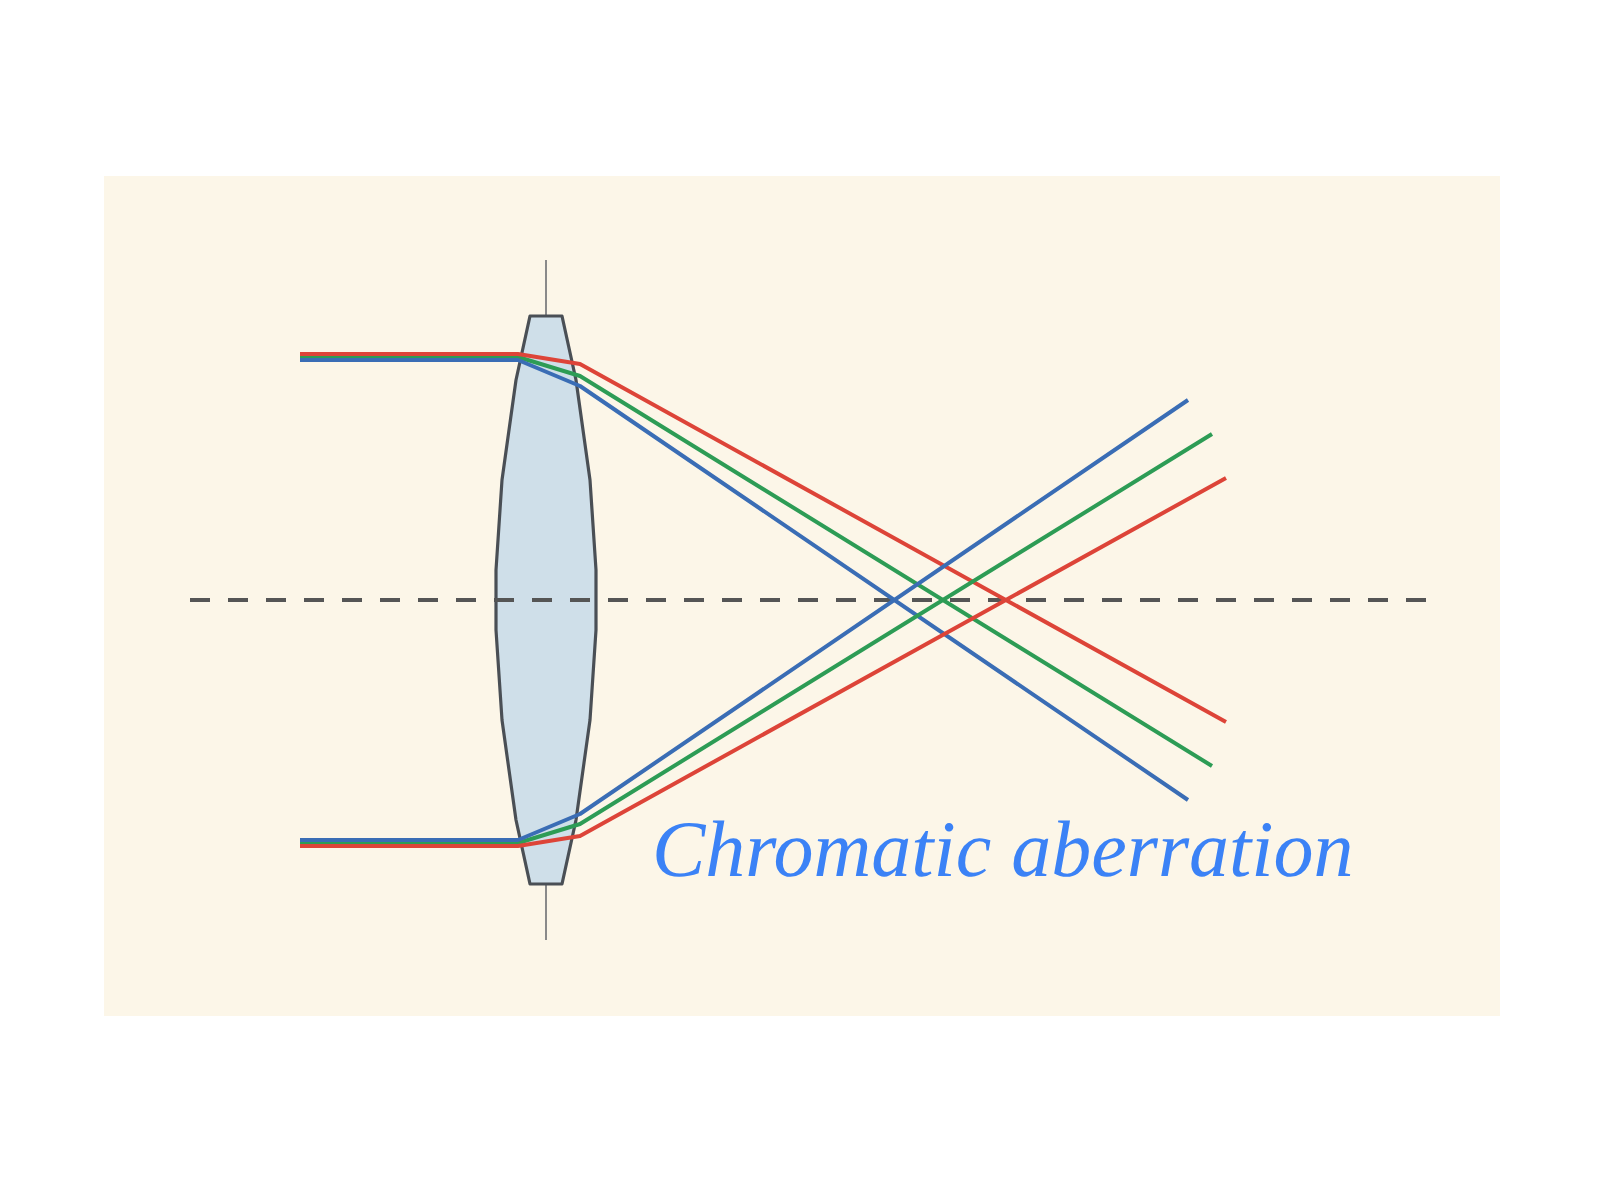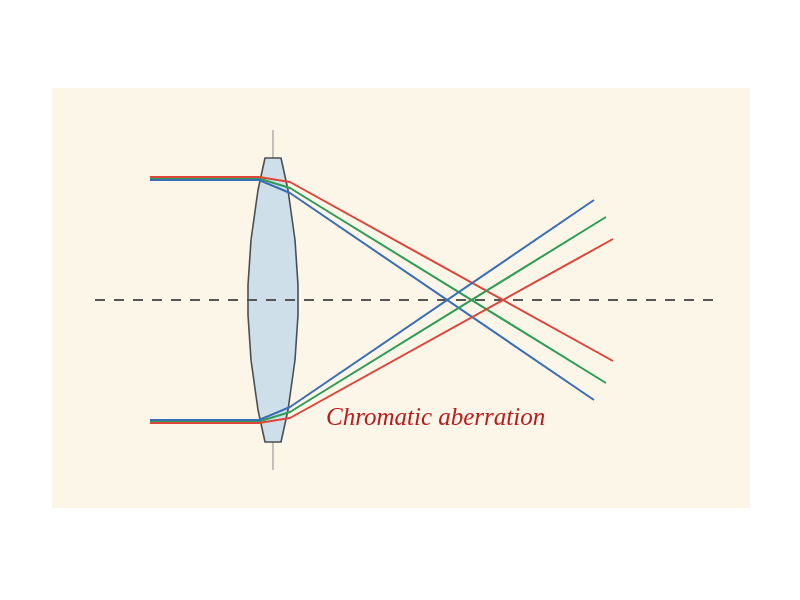--- a/index.html
+++ b/index.html
@@ -23,23 +23,23 @@
     top: 0;
     width: 800px;
     height: 600px;
   }
   .caption {
     position: absolute;
     left: 326px;
     top: 403px;
     font-family: "Liberation Serif", "DejaVu Serif", serif;
     font-style: italic;
-    font-size: 25px;
+    font-size: 40px;
     line-height: 1.1;
-    color: #b91c1c;
+    color: #3b82f6;
     white-space: nowrap;
   }
 </style>
 </head>
 <body>
 
 <div class="canvas">
   <svg class="diagram" id="diagram" viewBox="0 0 800 600" xmlns="http://www.w3.org/2000/svg">
       <rect x="52" y="88" width="698" height="420" fill="#FCF6E8"></rect>
       <line x1="273" y1="130" x2="273" y2="470" stroke="#8A8A8A" stroke-width="1"></line>

